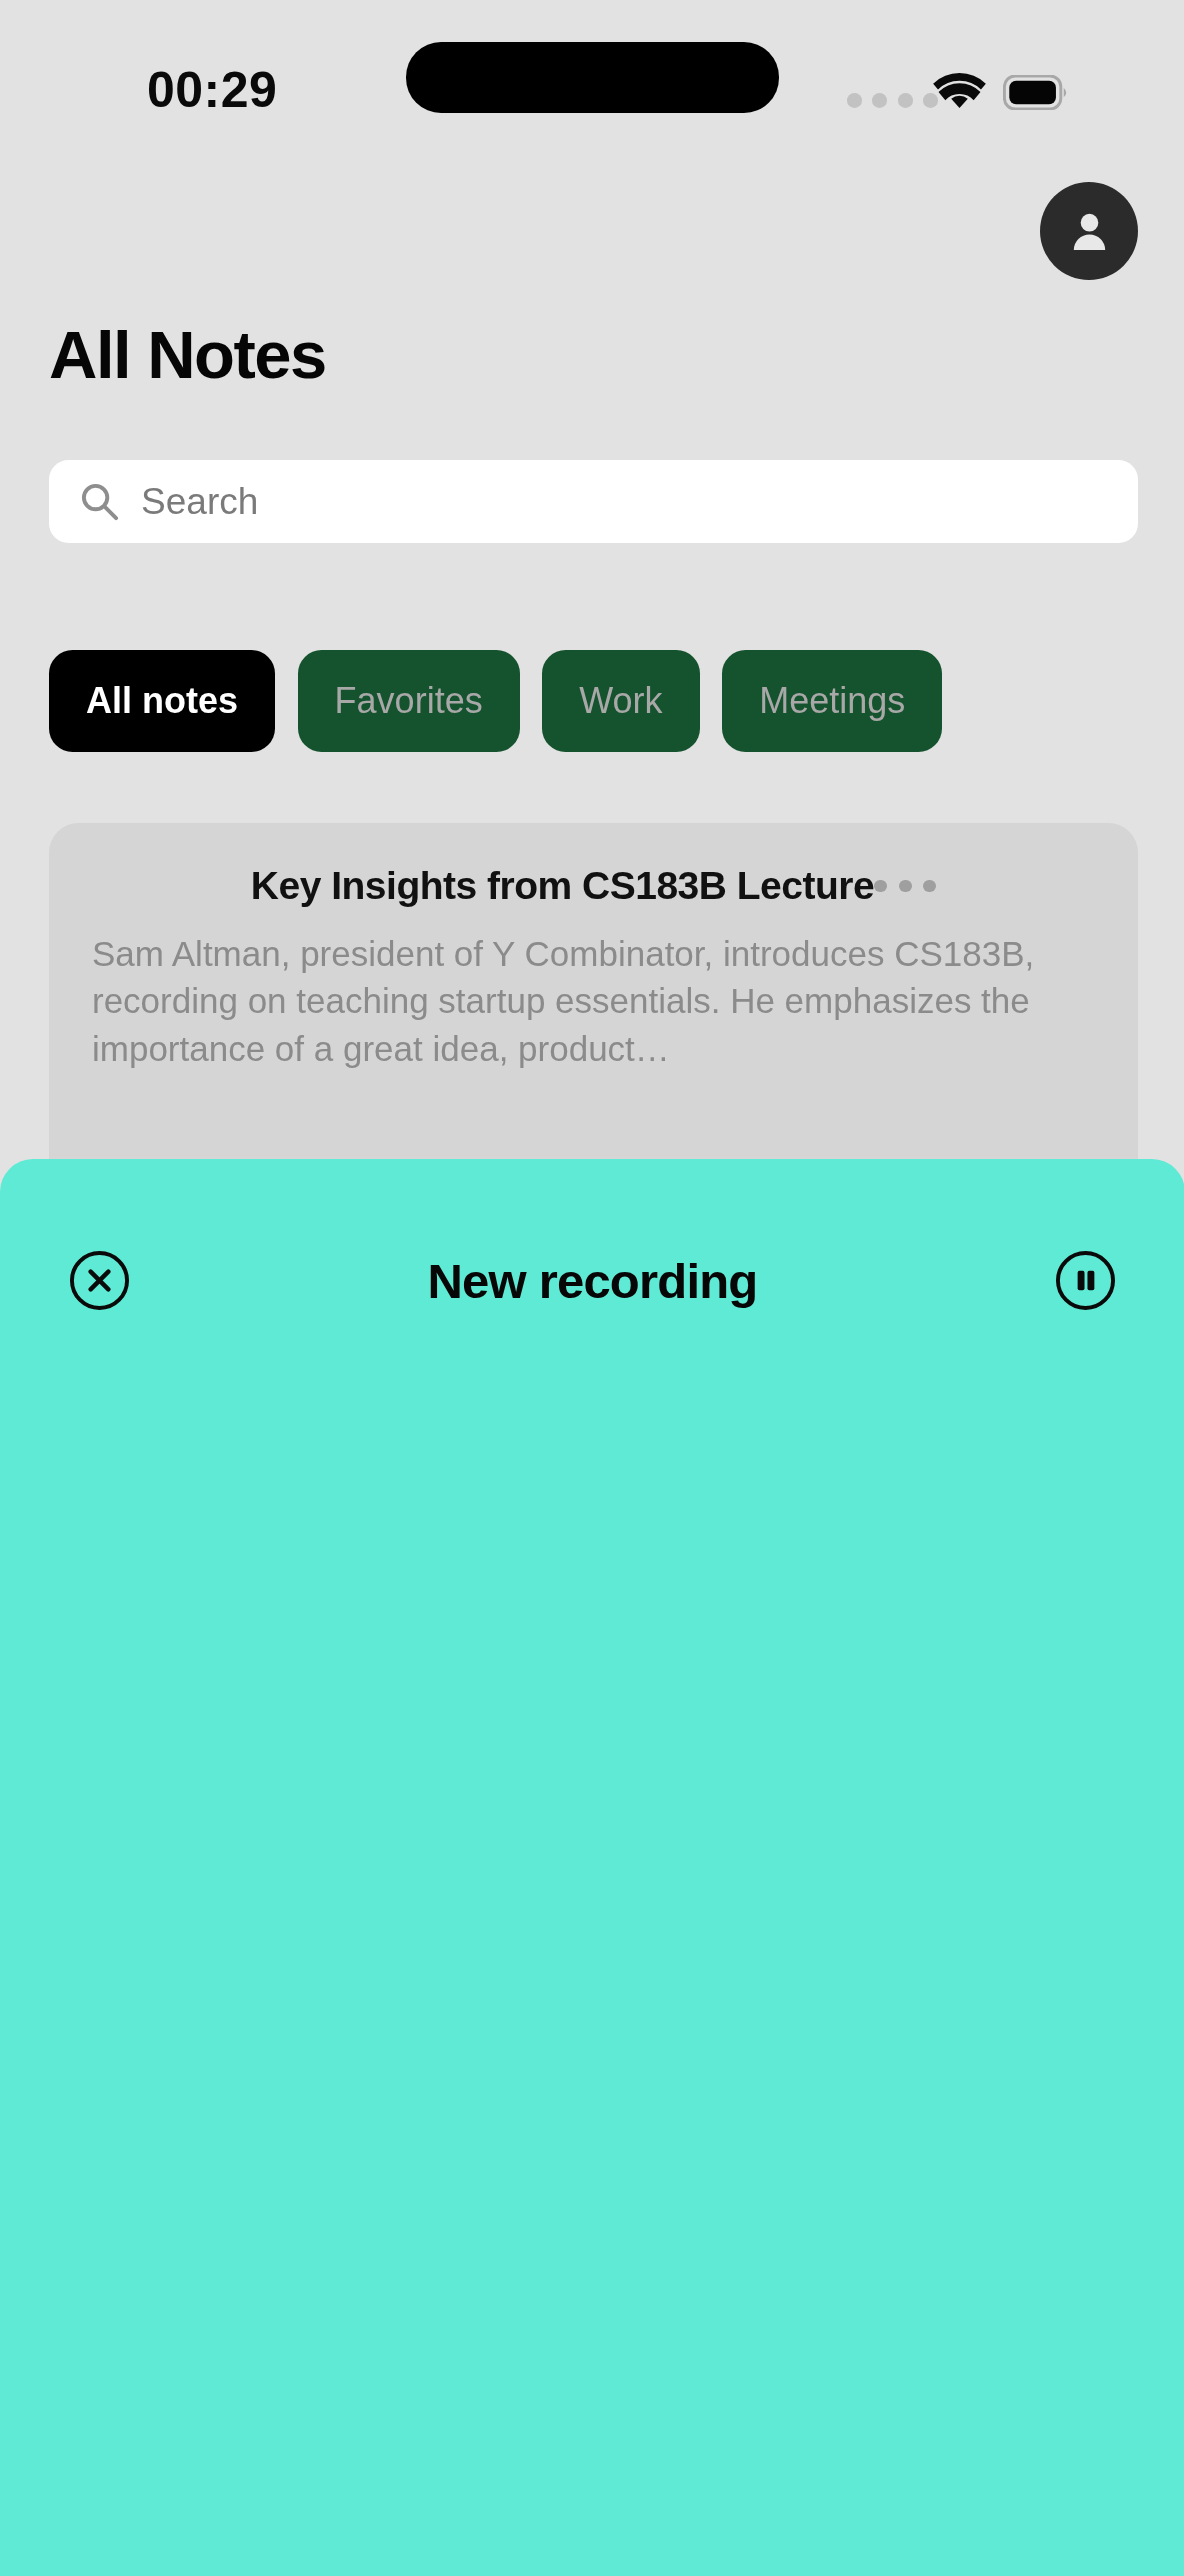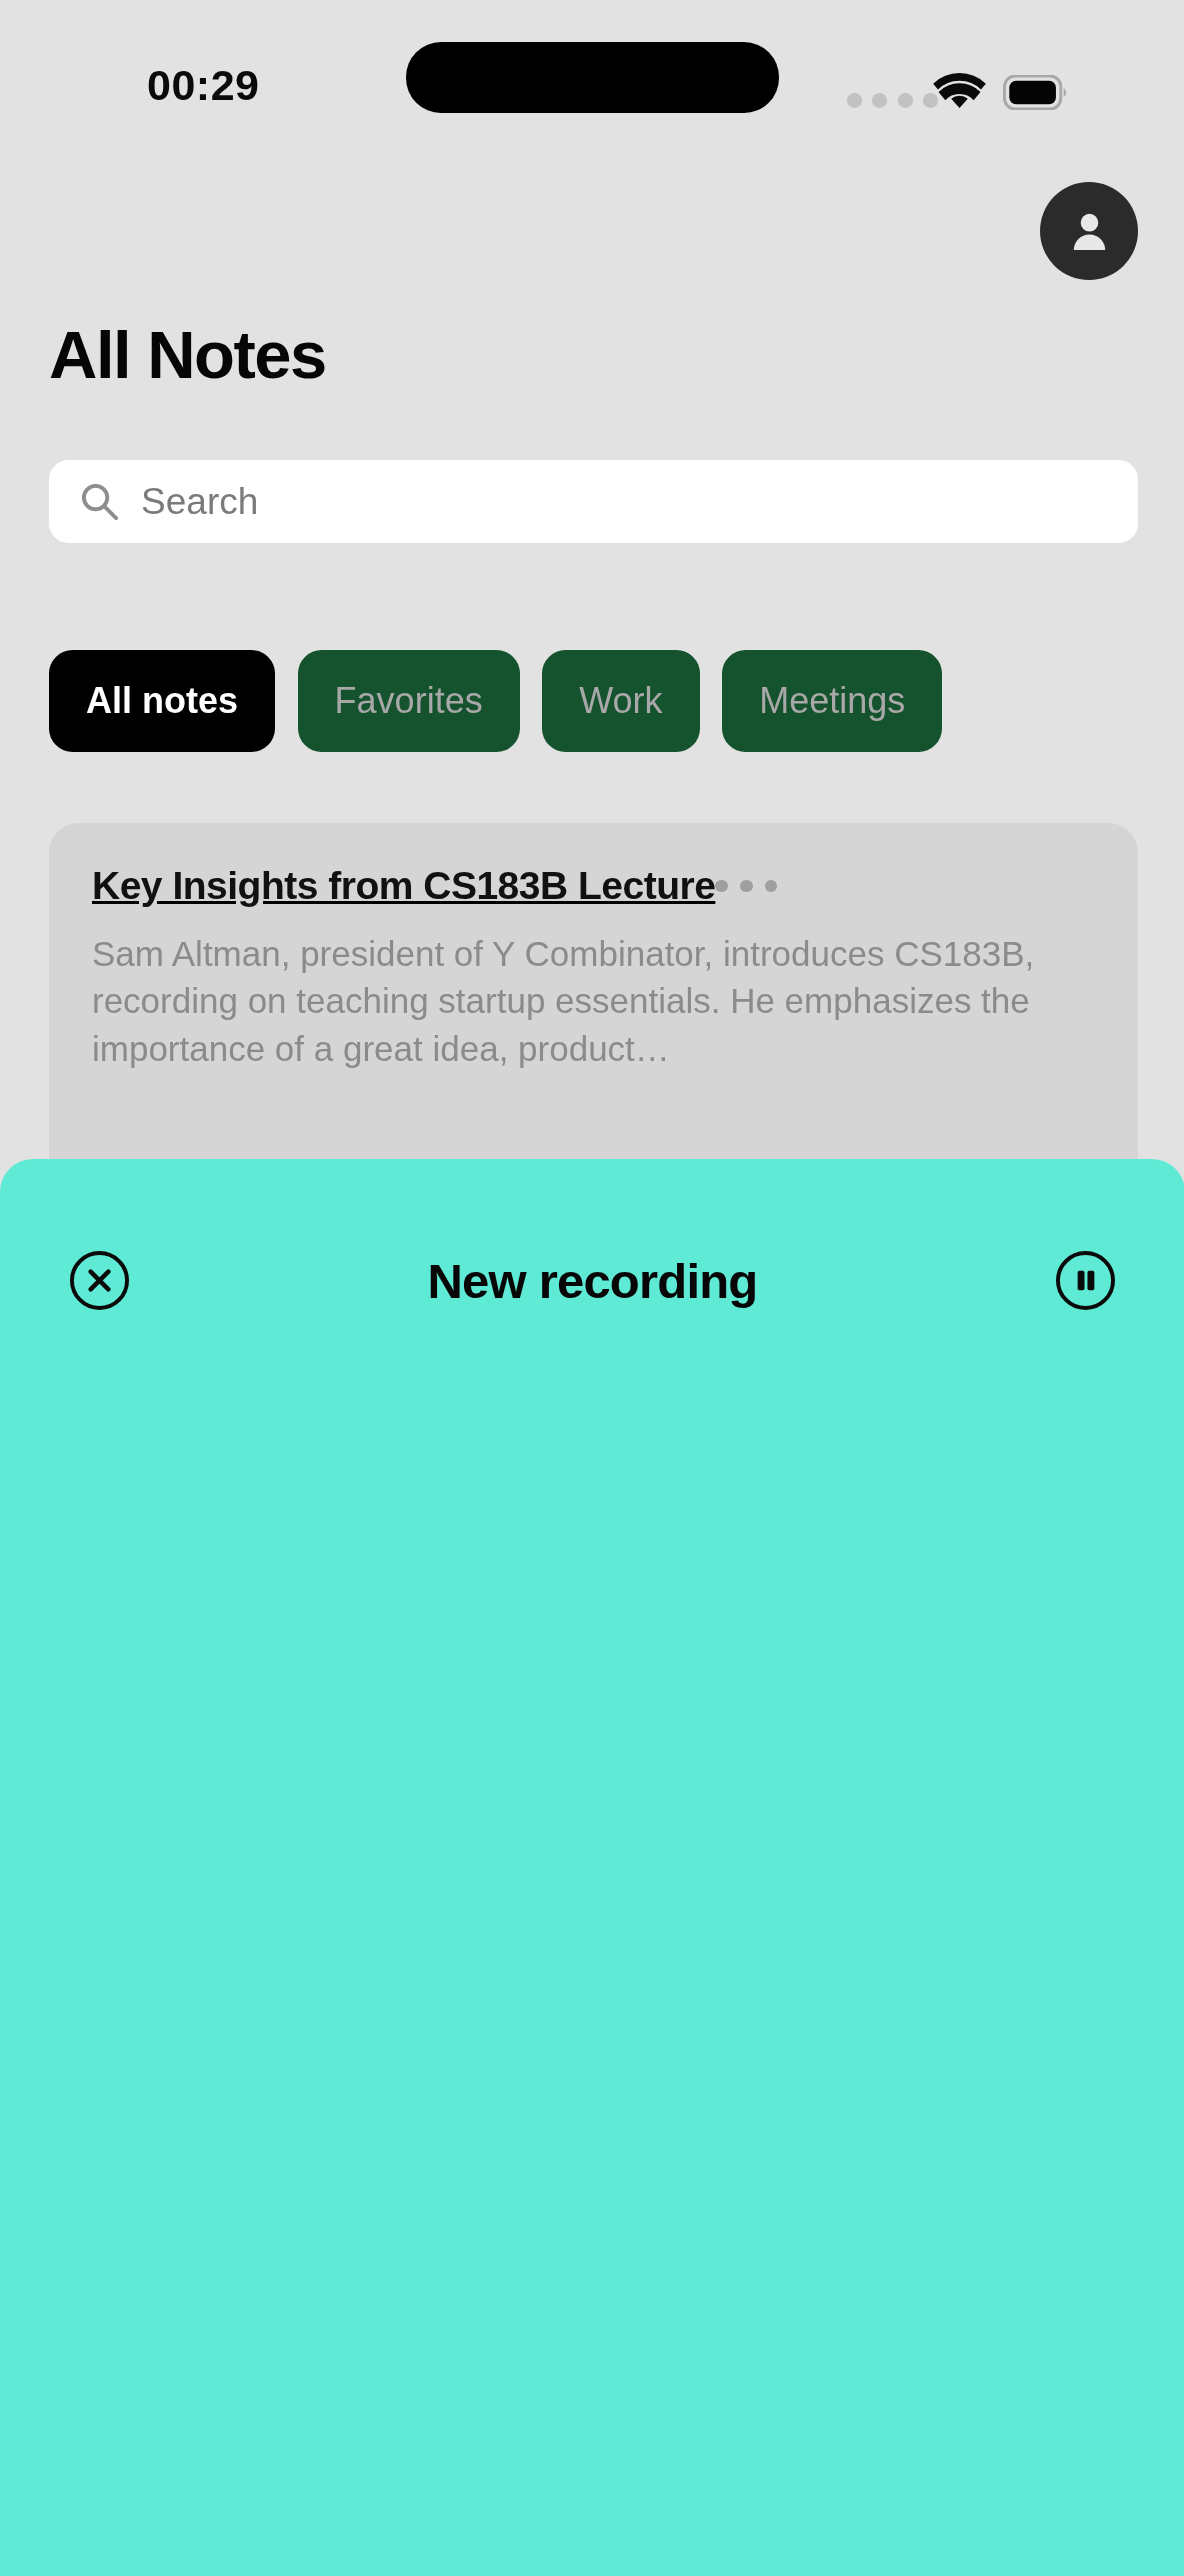--- a/index.html
+++ b/index.html
@@ -15,21 +15,21 @@
     background:#e2e2e2;
     overflow:hidden;
   }
 
   
   #status-bar {
     position:absolute; top:0; left:0; width:1185px; height:157px;
   }
   #status-time {
     position:absolute; left:147px; top:61px;
-    font-size:43px; font-weight:600; color:#0a0a0a;
+    font-size:50px; font-weight:600; color:#0a0a0a;
     letter-spacing:0.5px;
   }
   #dynamic-island {
     position:absolute; left:406px; top:42px;
     width:373px; height:71px; border-radius:35px;
     background:#000000;
   }
   #signal-dots {
     position:absolute; left:847px; top:93px;
     display:flex; gap:10.8px;
@@ -78,21 +78,21 @@
   .chip.active { background:#000000; color:#ffffff; font-weight:600; }
   .chip.inactive { background:#14532d; color:#a8a8a8; }
 
   
   #note-card {
     position:absolute; left:49px; top:823px;
     width:1089px; height:413px;
     background:#d5d5d5; border-radius:29.5px;
     padding:41px 43px 0 43px;
   }
-  #note-header { display:flex; align-items:flex-start; justify-content:flex-start;text-decoration:underline; }
+  #note-header { display:flex; align-items:flex-start; justify-content:center; }
   #note-title {
     font-size:39px; font-weight:700; color:#111111; letter-spacing:-0.5px;
   }
   #note-menu { display:flex; gap:11.8px; padding-top:15.7px; }
   #note-menu span { width:12.8px; height:12.8px; border-radius:50%; background:#9f9f9f; }
   #note-body {
     margin-top:21.6px; font-size:35px; line-height:1.36; color:#8b8b8b;
   }
   #note-time {
     margin-top:21.6px; font-size:31px; color:#a5a5a5;

